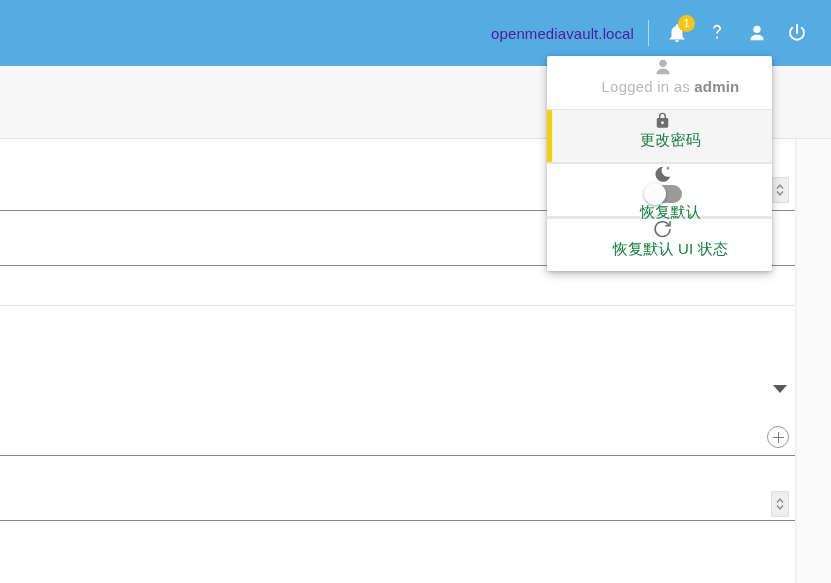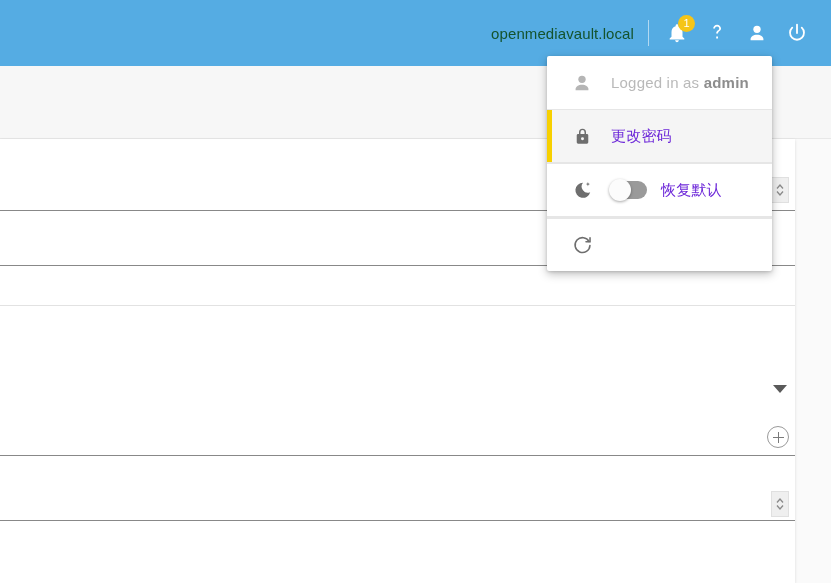--- a/index.html
+++ b/index.html
@@ -11,21 +11,21 @@
   }
 
   
   .topbar{
     position:absolute;left:0;top:0;width:831px;height:66px;
     background:#55ACE3;
     display:flex;align-items:center;justify-content:flex-end;
     box-sizing:border-box;padding-right:14px;
   }
   .host-name{
-    color:#14532d;font-size:15px;letter-spacing:.1px;
+    color:#4c1d95;font-size:15px;letter-spacing:.1px;
     margin-right:14px;white-space:nowrap;
   }
   .vsep{
     width:1px;height:26px;background:rgba(255,255,255,.55);
     margin-right:8px;
   }
   .ic-btn{
     width:40px;height:40px;position:relative;
     display:flex;align-items:center;justify-content:center;
     cursor:pointer;
@@ -83,34 +83,35 @@
     position:absolute;left:547px;top:56px;width:225px;
     background:#ffffff;
     box-shadow:0 3px 10px rgba(0,0,0,.26),0 1px 3px rgba(0,0,0,.14);
     border-radius:2px;overflow:hidden;
     z-index:30;
   }
   .mi{
     position:relative;display:flex;align-items:center;
     height:52px;box-sizing:border-box;padding-left:22px;
     cursor:pointer;
+    flex-direction:column;
   }
   .mi.header{cursor:default;height:53px;}
   .mi.active{background:#f5f5f5;}
   .mi.active:before{
     content:"";position:absolute;left:0;top:0;bottom:0;width:5px;
     background:#F7D000;
   }
   .mi-ic{
     width:26px;min-width:26px;display:flex;align-items:center;justify-content:center;
     color:#6e6e6e;margin-right:16px;
   }
   .mi-ic svg{display:block;}
   .mi-label{
-    font-size:15px;color:#6d28d9;white-space:nowrap;
+    font-size:15px;color:#15803d;white-space:nowrap;
     letter-spacing:.2px;
   }
   .mi.header .mi-label{color:#b9b9b9;font-size:15px;}
   .mi.header .mi-label b{color:#8d8d8d;font-weight:700;}
   .mi-sep{height:1px;background:#e6e6e6;margin:0;}
   .submenu-arrow{
     position:absolute;right:18px;top:50%;transform:translateY(-50%);
     width:0;height:0;border-left:6px solid #555;
     border-top:4px solid transparent;border-bottom:4px solid transparent;
   }
@@ -238,15 +239,16 @@
 
   <div class="mi-sep"></div>
 
   <div class="mi">
     <span class="mi-ic">
       <svg width="21" height="21" viewBox="0 0 24 24" fill="none" stroke="#6e6e6e" stroke-width="1.8" stroke-linecap="round">
         <path d="M19.5 7.5A8.5 8.5 0 1 0 20.5 12"></path>
         <path d="M20.6 3.2v4.6h-4.6"></path>
       </svg>
     </span>
+    <span class="mi-label">恢复默认 UI 状态</span>
   </div>
 
 </div>
 
 </body></html>

